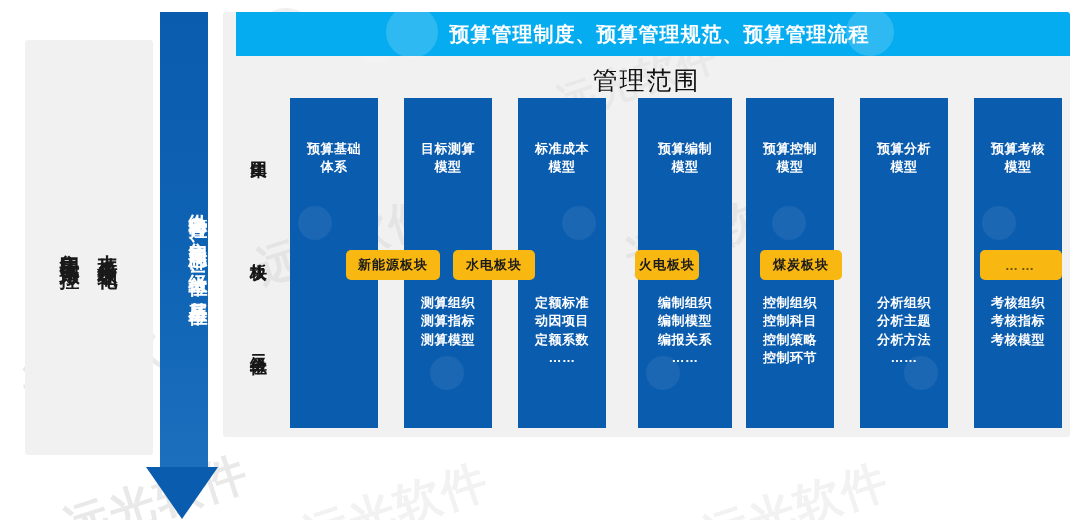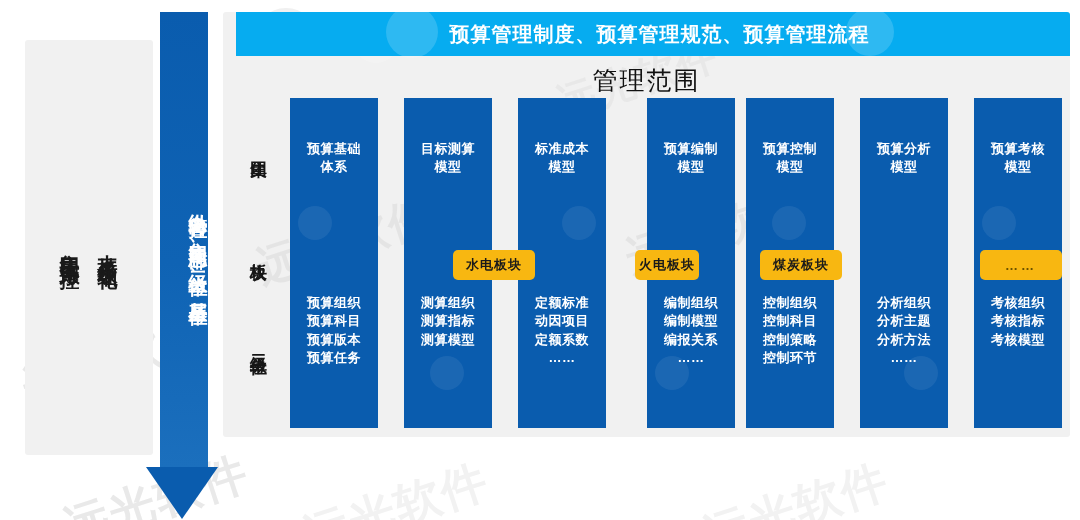--- a/index.html
+++ b/index.html
@@ -342,43 +342,39 @@
       <div class="row-label r3">
         <span>二级单位</span>
       </div>
     </div>
 
     <div class="cols" id="cols">
         <div class="col-card" style="left: 0px;">
           <div class="wm-circ" style="left: 8px; top: 108px; width: 34px; height: 34px; background: rgba(255, 255, 255, 0.07);"></div>
           <div class="col-title">预算基础
 体系</div>
-          <div class="col-items">预算组织
-预算科目
-预算版本
-预算任务</div>
         </div>
         <div class="col-card" style="left: 114px;">
           <div class="wm-circ" style="left: 26px; top: 258px; width: 34px; height: 34px; background: rgba(255, 255, 255, 0.07);"></div>
           <div class="col-title">目标测算
 模型</div>
           <div class="col-items">测算组织
 测算指标
 测算模型</div>
         </div>
         <div class="col-card" style="left: 228px;">
           <div class="wm-circ" style="left: 44px; top: 108px; width: 34px; height: 34px; background: rgba(255, 255, 255, 0.07);"></div>
           <div class="col-title">标准成本
 模型</div>
           <div class="col-items">定额标准
 动因项目
 定额系数
 ……</div>
         </div>
-        <div class="col-card" style="left: 357px;">
+        <div class="col-card" style="left: 348px; padding-left: 6px;">
           <div class="wm-circ" style="left: 8px; top: 258px; width: 34px; height: 34px; background: rgba(255, 255, 255, 0.07);"></div>
           <div class="col-title">预算编制
 模型</div>
           <div class="col-items">编制组织
 编制模型
 编报关系
 ……</div>
         </div>
         <div class="col-card" style="left: 456px;">
           <div class="wm-circ" style="left: 26px; top: 108px; width: 34px; height: 34px; background: rgba(255, 255, 255, 0.07);"></div>
@@ -402,20 +398,21 @@
           <div class="wm-circ" style="left: 8px; top: 108px; width: 34px; height: 34px; background: rgba(255, 255, 255, 0.07);"></div>
           <div class="col-title">预算考核
 模型</div>
           <div class="col-items">考核组织
 考核指标
 考核模型</div>
         </div>
       </div>
 
     <div class="badges" id="badges">
+        <div class="badge" style="left: 56px; width: 94px;">新能源板块</div>
         <div class="badge" style="left: 163px; width: 82px;">水电板块</div>
         <div class="badge" style="left: 345px; width: 64px;">火电板块</div>
         <div class="badge" style="left: 470px; width: 82px;">煤炭板块</div>
         <div class="badge dots" style="left: 690px; width: 82px;">……</div>
       </div>
 
   </div>
 
 
   <div class="wm" style="left:300px; top:478px; color:#f2f2f2;">远光软件</div>

